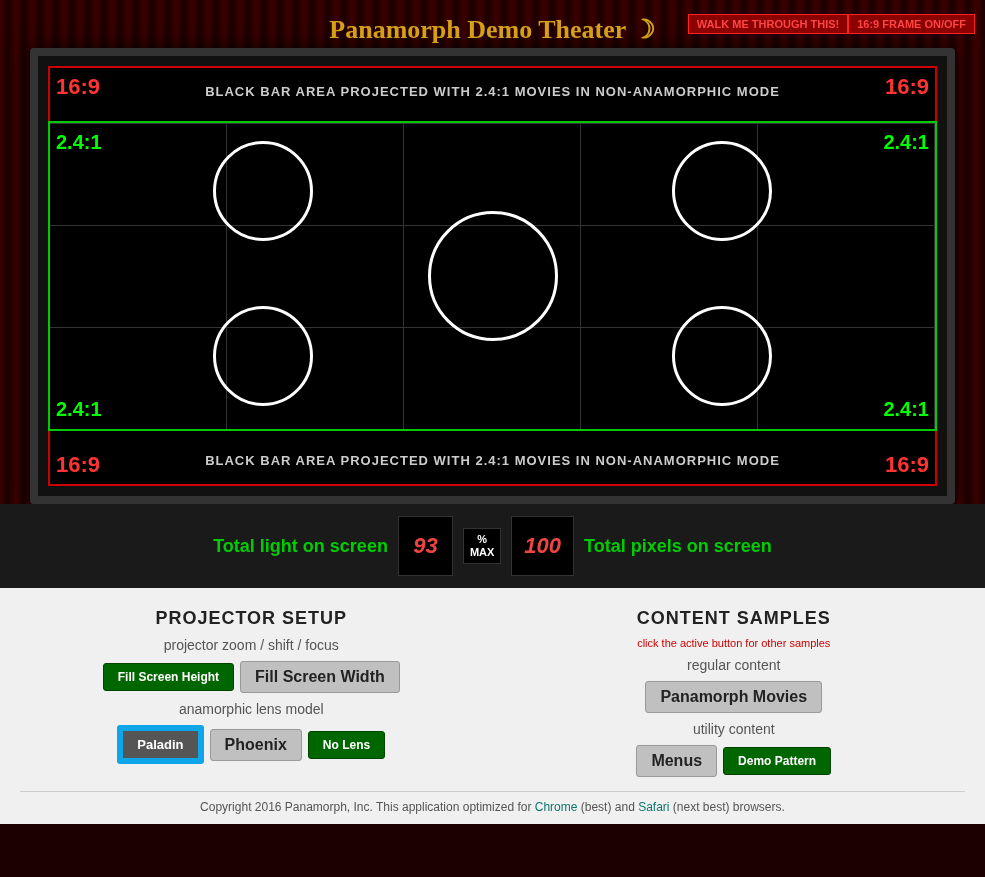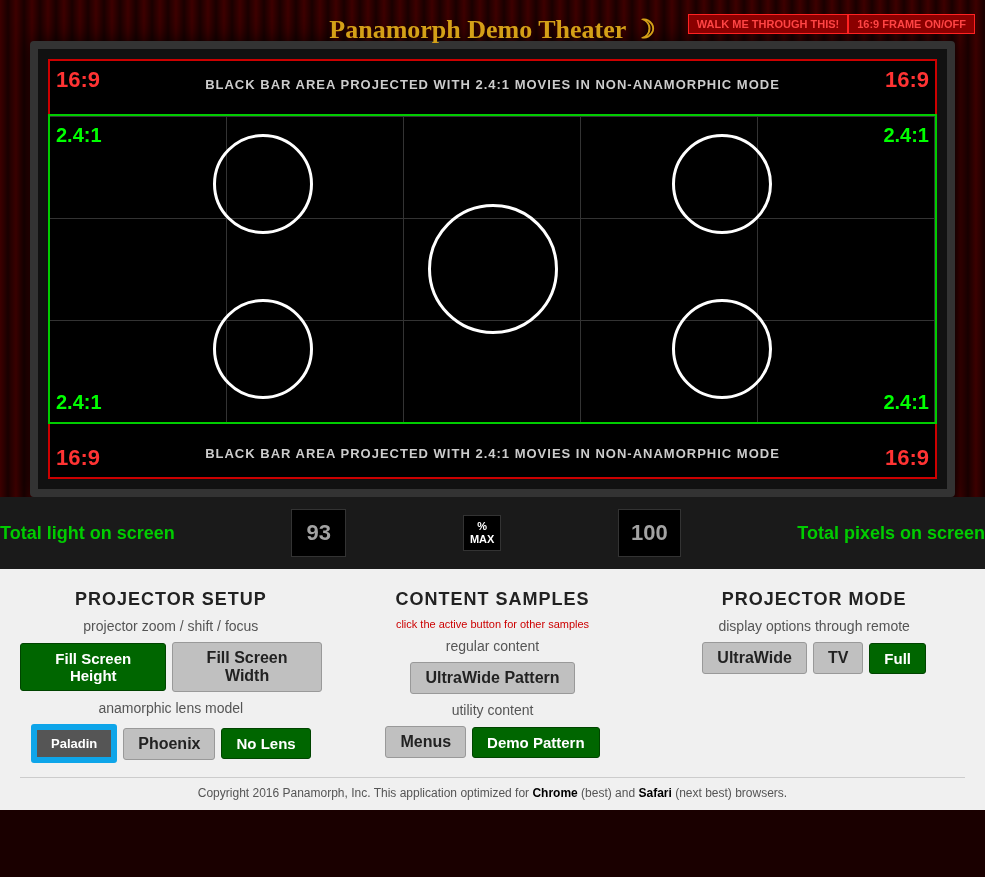--- a/index.html
+++ b/index.html
@@ -51,21 +51,21 @@
       color: #ff4444;
       border: 1px solid #ff2222;
       padding: 3px 8px;
       font-size: 11px;
       font-weight: bold;
       cursor: pointer;
     }
 
     
     .screen-container {
-      margin: 3px 30px 0 30px;
+      margin: 10px 30px 0 30px;
       background: #111;
       border: 8px solid #333;
       border-radius: 4px;
       padding: 10px;
       box-shadow: 0 0 20px rgba(0,0,0,0.8);
     }
 
     .screen-inner {
       background: #000;
       position: relative;
@@ -216,41 +216,42 @@
       position: absolute;
       border: 3px solid white;
       border-radius: 50%;
       z-index: 15;
     }
 
     
     .stats-row {
       background: #1a1a1a;
       display: flex;
-      justify-content: space-between;
+      justify-content: center;
       align-items: center;
       padding: 12px 0;
       gap: 10px;
     }
 
     .stats-label {
       color: #00cc00;
       font-size: 18px;
       font-weight: bold;
     }
 
     .stats-box {
       background: #000;
-      color: #a3a3a3;
+      color: #ef4444;
       font-size: 22px;
       font-weight: bold;
-      padding: 10px 12px;
+      padding: 16px 12px;
       border: 1px solid #333;
       min-width: 55px;
       text-align: center;
+      font-style: italic;
     }
 
     .stats-pct {
       background: #000;
       color: #fff;
       font-size: 11px;
       font-weight: bold;
       padding: 4px 6px;
       border: 1px solid #333;
       text-align: center;
@@ -302,21 +303,21 @@
       display: flex;
       gap: 6px;
       align-items: center;
     }
 
     .btn-green {
       background: #006600;
       color: #fff;
       border: 1px solid #004400;
       padding: 6px 14px;
-      font-size: 15px;
+      font-size: 12px;
       font-weight: bold;
       cursor: pointer;
       border-radius: 3px;
     }
 
     .btn-gray {
       background: #c0c0c0;
       color: #222;
       border: 1px solid #999;
       padding: 6px 14px;
@@ -343,22 +344,22 @@
       margin: 14px 0 8px 0;
     }
 
     .footer-text {
       text-align: center;
       font-size: 12px;
       color: #555;
     }
 
     .footer-text span.brand {
-      color: #000000;
-      font-weight: bold;
+      color: #0f766e;
+      font-weight: normal;
     }
   </style>
 </head>
 <body>
 
 <div class="theater-bg">
 
   <div class="top-bar">
     <div class="top-bar-title">Panamorph Demo Theater ☽</div>
     <div class="top-bar-buttons">
@@ -426,38 +427,29 @@
         <button class="btn-gray">Phoenix</button>
         <button class="btn-green">No Lens</button>
       </div>
     </div>
 
     <div class="column">
       <div class="col-title">CONTENT SAMPLES</div>
       <div class="col-subtitle">click the active button for other samples</div>
       <div class="col-label">regular content</div>
       <div class="btn-row">
-        <button class="btn-gray">UltraWide Pattern</button>
+        <button class="btn-gray">Panamorph Movies</button>
       </div>
       <div class="col-label">utility content</div>
       <div class="btn-row">
         <button class="btn-gray">Menus</button>
         <button class="btn-green">Demo Pattern</button>
       </div>
     </div>
 
-    <div class="column">
-      <div class="col-title">PROJECTOR MODE</div>
-      <div class="col-label">display options through remote</div>
-      <div class="btn-row">
-        <button class="btn-gray">UltraWide</button>
-        <button class="btn-gray">TV</button>
-        <button class="btn-green">Full</button>
-      </div>
-    </div>
 
   </div>
 
   <hr class="divider">
   <div class="footer-text">
     Copyright 2016 Panamorph, Inc. This application optimized for <span class="brand">Chrome</span> (best) and <span class="brand">Safari</span> (next best) browsers.
   </div>
 </div>
 
 </body></html>

